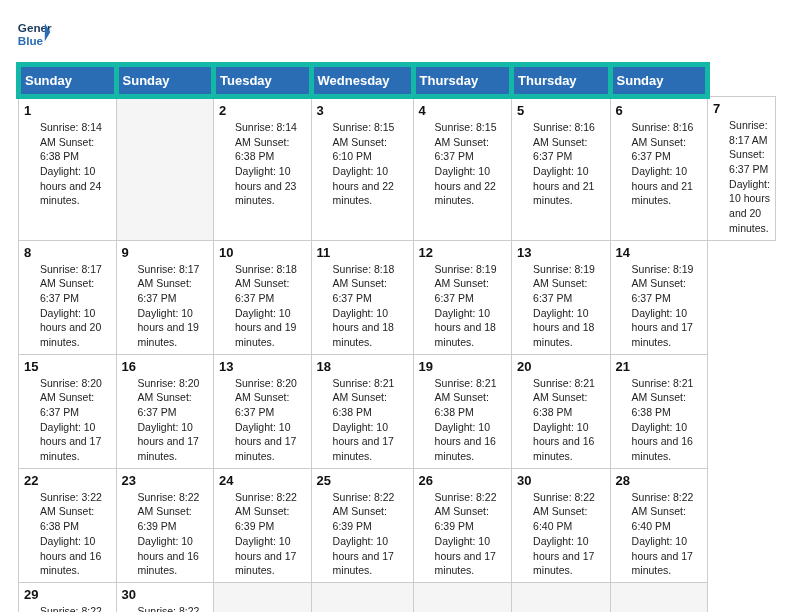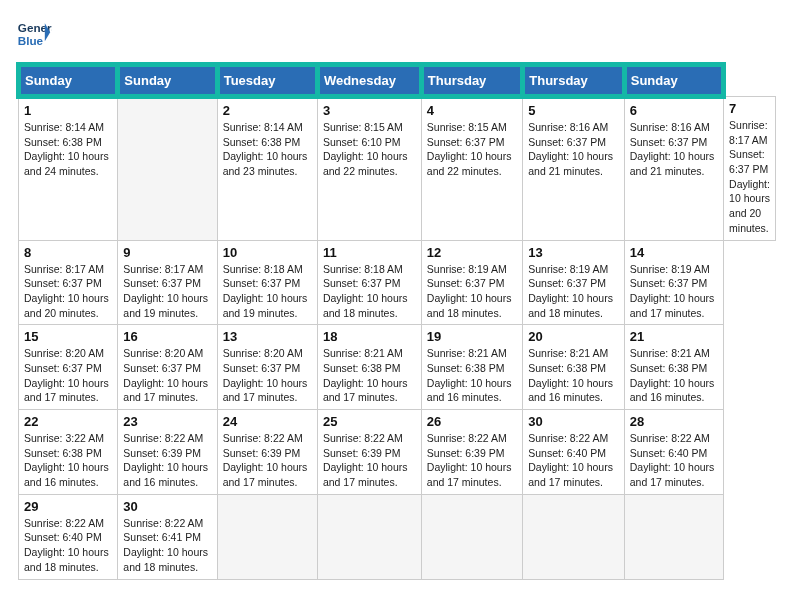--- a/index.html
+++ b/index.html
@@ -66,20 +66,21 @@
       font-size: 13px;
       font-weight: bold;
       color: #111;
       display: block;
       margin-bottom: 2px;
     }
     .day-info {
       font-size: 10.5px;
       color: #222;
       line-height: 1.4;
+      margin-left: 16px;
     }
   </style>
 </head>
 <body>
 
 <div class="header-area">
   <div class="logo">
     <svg class="logo-icon" viewBox="0 0 40 40">
       <text x="2" y="18" font-size="13" font-weight="bold" fill="#1a3a5c">General</text>
       <text x="2" y="32" font-size="13" font-weight="bold" fill="#2a6db5">Blue</text>

